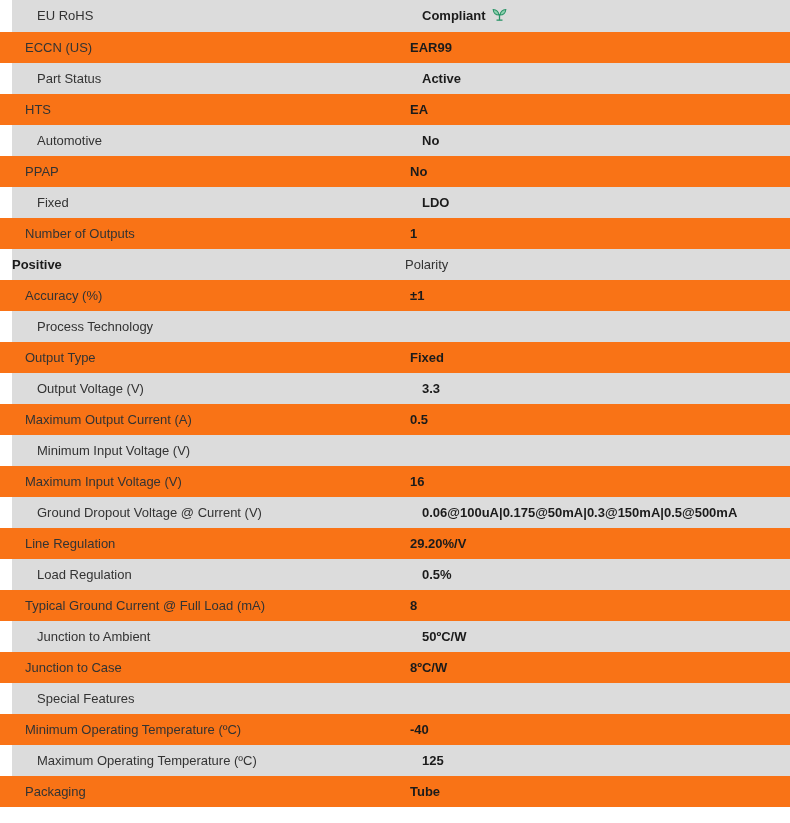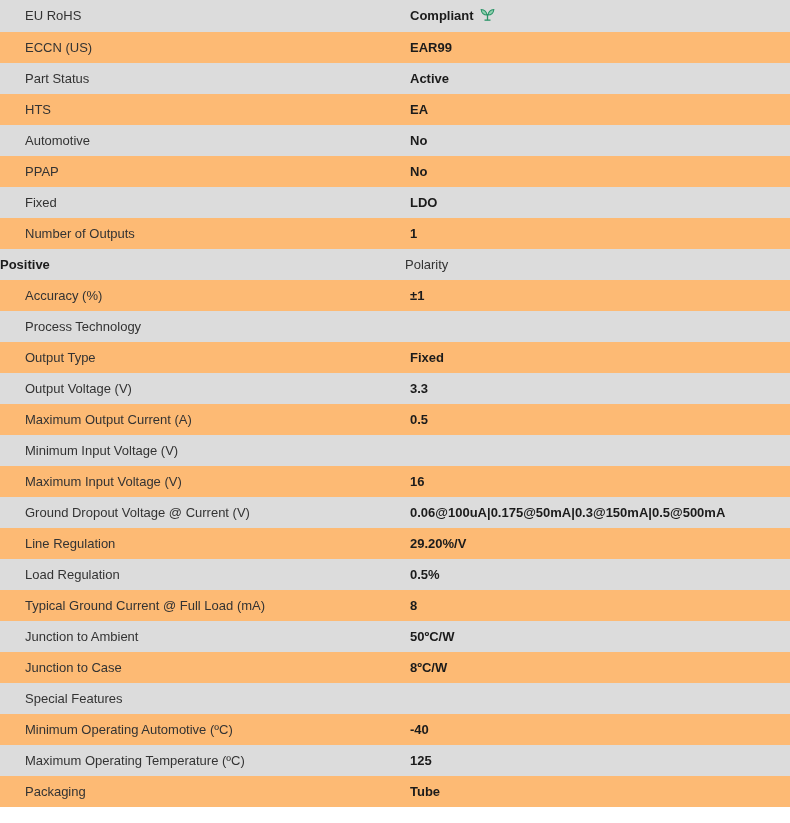--- a/index.html
+++ b/index.html
@@ -12,24 +12,25 @@
     width: 790px;
     height: 823px;
     overflow: hidden;
     background: #ffffff;
   }
   .row {
     display: flex;
     align-items: flex-start;
     min-height: 31px;
     box-sizing: border-box;
-    background: #fdba74;
+    background: #f97316;
   }
   .row.shaded {
     background: #dcdcdc;
+    margin-left: 12px;
   }
   .cell {
     box-sizing: border-box;
     font-size: 13px;
     line-height: 17px;
   }
   .cell.label {
     width: 410px;
     flex: 0 0 410px;
     padding: 7px 20px 6px 25px;
@@ -166,21 +167,21 @@
   <div class="row">
     <div class="cell label">Junction to Case</div>
     <div class="cell value"><span class="value-text">8ºC/W</span></div>
   </div>
 
   <div class="row shaded">
     <div class="cell label">Special Features</div>
   </div>
 
   <div class="row">
-    <div class="cell label">Minimum Operating Automotive (ºC)</div>
+    <div class="cell label">Minimum Operating Temperature (ºC)</div>
     <div class="cell value"><span class="value-text">-40</span></div>
   </div>
 
   <div class="row shaded">
     <div class="cell label">Maximum Operating Temperature (ºC)</div>
     <div class="cell value"><span class="value-text">125</span></div>
   </div>
 
   <div class="row">
     <div class="cell label">Packaging</div>

